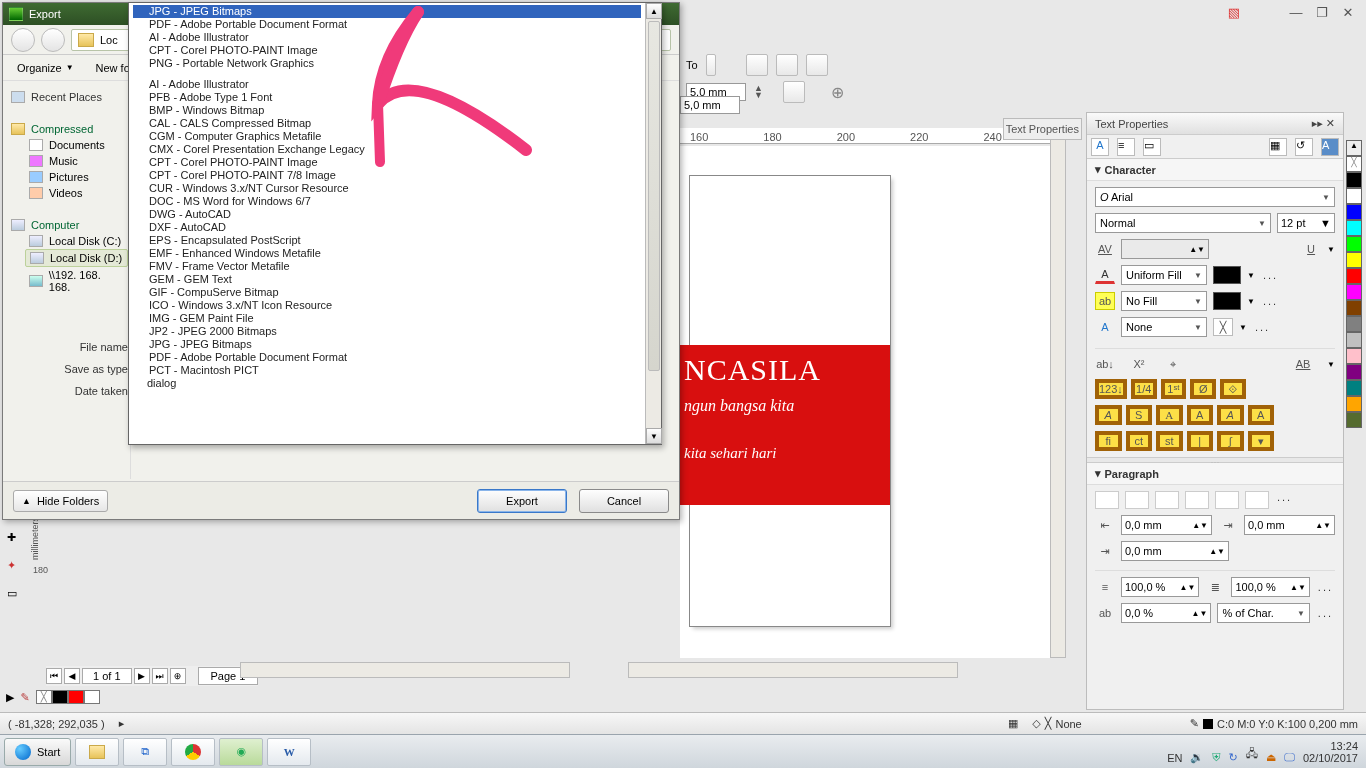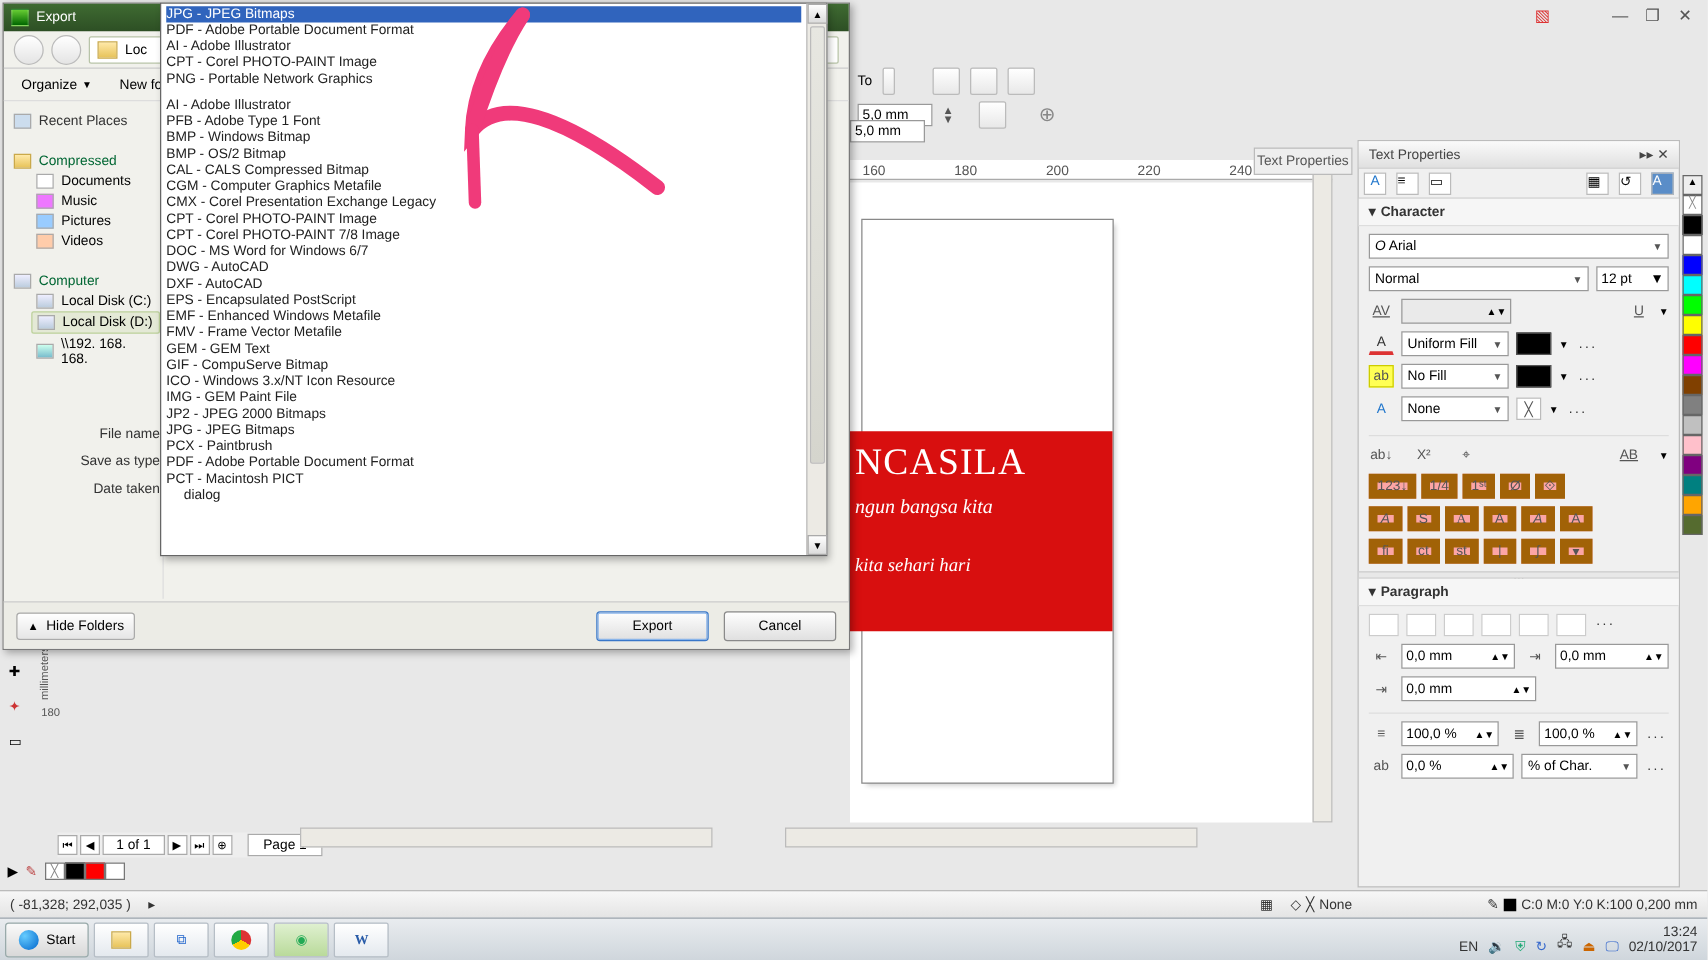--- a/index.html
+++ b/index.html
@@ -65,21 +65,21 @@
 .docker-body { padding:6px 8px; display:flex; flex-direction:column; gap:6px; }
 .drow { display:flex; align-items:center; gap:6px; }
 .dsel { flex:1; height:20px; border:1px solid #999; background:#fff; padding:0 4px; display:flex; align-items:center; justify-content:space-between; }
 .dsel .tri { font-size:8px; color:#555; }
 .dspin { width:58px; height:20px; border:1px solid #999; background:#fff; padding:0 3px; display:flex; align-items:center; justify-content:space-between; }
 .fill-sw { width:28px; height:18px; background:#000; border:1px solid #555; }
 .ico-cell { width:20px; height:18px; display:inline-flex; align-items:center; justify-content:center; border:1px solid transparent; color:#555; }
 .ico-cell.border { border-color:#bbb; background:#fff; }
 .dots { letter-spacing:2px; color:#333; padding:0 2px; }
 .otog { display:grid; grid-template-columns:repeat(8, 1fr); gap:4px; }
-.otog .c { height:20px; border:7px solid #a16207; background:#fca5a5; display:flex; align-items:center; justify-content:center; color:#555; font-size:11px; }
+.otog .c { height:20px; border:4px solid #a16207; background:#fde047; display:flex; align-items:center; justify-content:center; color:#555; font-size:11px; }
 .para-icons { display:flex; gap:6px; }
 .para-icons .pi { width:24px; height:18px; border:1px solid #ccc; background:#fff; }
 .color-palette-v { position:absolute; top:140px; right:2px; width:18px; display:flex; flex-direction:column; }
 .color-palette-v .cp { width:16px; height:16px; border:1px solid #666; }
 .right-tab-label { position:absolute; top:150px; right:-4px; writing-mode:vertical-rl; font-size:11px; color:#555; }
 
 
 .export-dlg { position:absolute; top:2px; left:2px; width:678px; height:518px; background:#f1f1ec; border:1px solid #7a7a7a; box-shadow:2px 2px 6px rgba(0,0,0,.3); }
 .export-title { height:22px; background:linear-gradient(#3f6b32,#2d4f24); color:#fff; display:flex; align-items:center; padding:0 6px; gap:6px; font-size:12px; }
 .export-title .tico { width:14px; height:14px; background:linear-gradient(#6c3,#060); border:1px solid #fff3; }
@@ -105,21 +105,21 @@
 .mini-ico.vid { background:#fca; }
 .labels-col { position:absolute; left:58px; top:338px; width:70px; text-align:right; display:flex; flex-direction:column; gap:10px; color:#333;}
 .bottom-bar { position:absolute; left:0; right:0; bottom:0; height:38px; display:flex; align-items:center; padding:0 10px; gap:12px; border-top:1px solid #ccc; background:#ecece6; }
 .btn { width:90px; height:24px; border:1px solid #8a8a8a; background:linear-gradient(#fefefe,#e0e0e0); border-radius:3px; }
 .btn.primary { border-color:#3a78c9; box-shadow:0 0 0 1px #8ab5ea inset; }
 .hide-folders { height:22px; padding:0 8px; border:1px solid #aaa; border-radius:3px; background:linear-gradient(#fff,#e6e6e6); display:flex; align-items:center; gap:6px; }
 
 
 .type-dd { position:absolute; top:2px; left:128px; width:534px; height:443px; background:#fff; border:1px solid #666; box-shadow:2px 3px 6px rgba(0,0,0,.3); display:flex; }
 .type-dd .items { flex:1; overflow:hidden; padding:2px 4px; font-size:11px; color:#222; line-height:13px; }
-.type-dd .items .it { padding:0 0; white-space:nowrap; }
+.type-dd .items .it { padding:0 16px; white-space:nowrap; }
 .type-dd .items .it.sel { background:#3064bd; color:#fff; }
 .type-dd .items .gap { height:8px; }
 .type-dd .items .tiny { padding-left:14px; }
 .type-dd .scroll { width:16px; background:#eceae4; border-left:1px solid #bbb; position:relative; }
 .type-dd .scroll .up, .type-dd .scroll .dn { position:absolute; left:0; width:16px; height:16px; background:linear-gradient(#fefefe,#dcdcdc); border:1px solid #aaa; display:flex; align-items:center; justify-content:center; font-size:8px; }
 .type-dd .scroll .up { top:0; } .type-dd .scroll .dn { bottom:0; }
 .type-dd .scroll .thumb { position:absolute; left:2px; top:18px; width:12px; height:350px; background:linear-gradient(#e7e7e1,#d5d5cd); border:1px solid #bbb; border-radius:2px; }
 
 
 .arrow-svg { position:absolute; top:2px; left:358px; width:200px; height:170px; pointer-events:none; }
@@ -545,39 +545,38 @@
   <div class="items" id="dd-items">
       <div class="it sel">JPG - JPEG Bitmaps</div>
       <div class="it">PDF - Adobe Portable Document Format</div>
       <div class="it">AI - Adobe Illustrator</div>
       <div class="it">CPT - Corel PHOTO-PAINT Image</div>
       <div class="it">PNG - Portable Network Graphics</div>
       <div class="gap"></div>
       <div class="it">AI - Adobe Illustrator</div>
       <div class="it">PFB - Adobe Type 1 Font</div>
       <div class="it">BMP - Windows Bitmap</div>
-      <div class="it">BMP - OS/2 Bitmap</div>
       <div class="it">CAL - CALS Compressed Bitmap</div>
       <div class="it">CGM - Computer Graphics Metafile</div>
       <div class="it">CMX - Corel Presentation Exchange Legacy</div>
       <div class="it">CPT - Corel PHOTO-PAINT Image</div>
       <div class="it">CPT - Corel PHOTO-PAINT 7/8 Image</div>
+      <div class="it">CUR - Windows 3.x/NT Cursor Resource</div>
       <div class="it">DOC - MS Word for Windows 6/7</div>
       <div class="it">DWG - AutoCAD</div>
       <div class="it">DXF - AutoCAD</div>
       <div class="it">EPS - Encapsulated PostScript</div>
       <div class="it">EMF - Enhanced Windows Metafile</div>
       <div class="it">FMV - Frame Vector Metafile</div>
       <div class="it">GEM - GEM Text</div>
       <div class="it">GIF - CompuServe Bitmap</div>
       <div class="it">ICO - Windows 3.x/NT Icon Resource</div>
       <div class="it">IMG - GEM Paint File</div>
       <div class="it">JP2 - JPEG 2000 Bitmaps</div>
       <div class="it">JPG - JPEG Bitmaps</div>
-      <div class="it">PCX - Paintbrush</div>
       <div class="it">PDF - Adobe Portable Document Format</div>
       <div class="it">PCT - Macintosh PICT</div>
       <div class="it tiny">dialog</div>
     </div>
   <div class="scroll">
     <div class="up">▲</div>
     <div class="thumb"></div>
     <div class="dn">▼</div>
   </div>
 </div>

